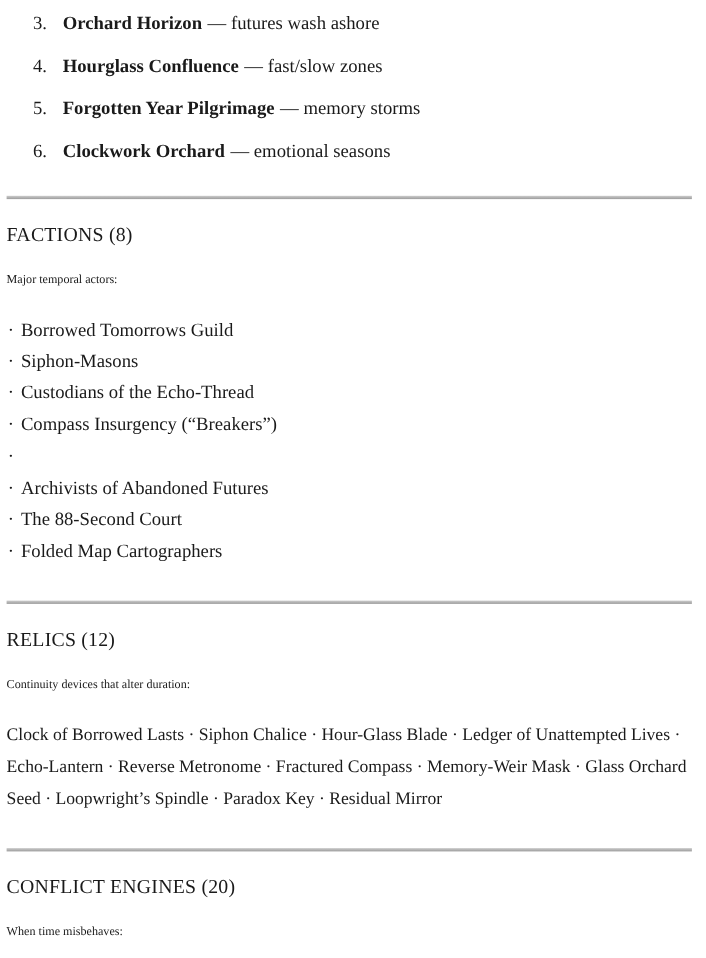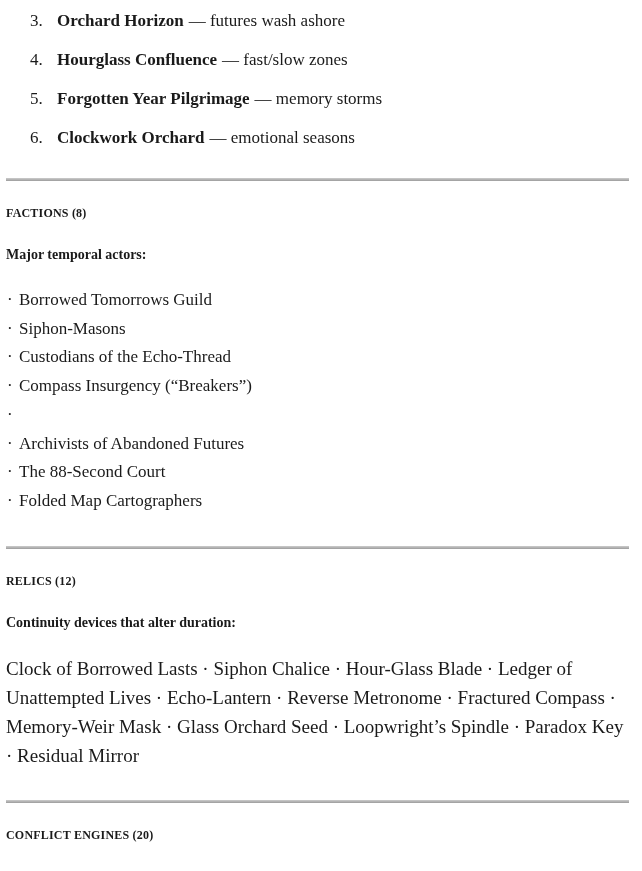--- a/index.html
+++ b/index.html
@@ -33,50 +33,49 @@
   
   hr.divider {
     border: 0;
     height: 3px;
     background: linear-gradient(#cccccc, #9c9c9c);
     margin: 30px 0 0 0;
   }
 
   
   h2.section-heading {
-    font-size: 12px;
-    font-weight: bold;
+    font-size: 18px;
+    font-weight: normal;
     margin: 22px 0 0 0;
     line-height: 20px;
     letter-spacing: 0.2px;
   }
 
   p.intro {
-    font-size: 14px;
+    font-size: 11px;
     line-height: 29px;
     margin: 17px 0 0 0;
-    font-weight: bold;
   }
 
   
   .bullet-list { margin-top: 17px; }
   .bullet-row {
     display: flex;
     font-size: 17px;
     line-height: 28.7px;
   }
   .bullet-row .dot {
     flex: 0 0 12px;
     width: 12px;
     padding-left: 1px;
   }
 
   
   p.body-text {
-    font-size: 19px;
+    font-size: 16px;
     line-height: 29px;
     margin: 17px 0 0 0;
   }
 </style>
 </head>
 <body>
 
 <div class="page">
 
   <div class="num-list">

